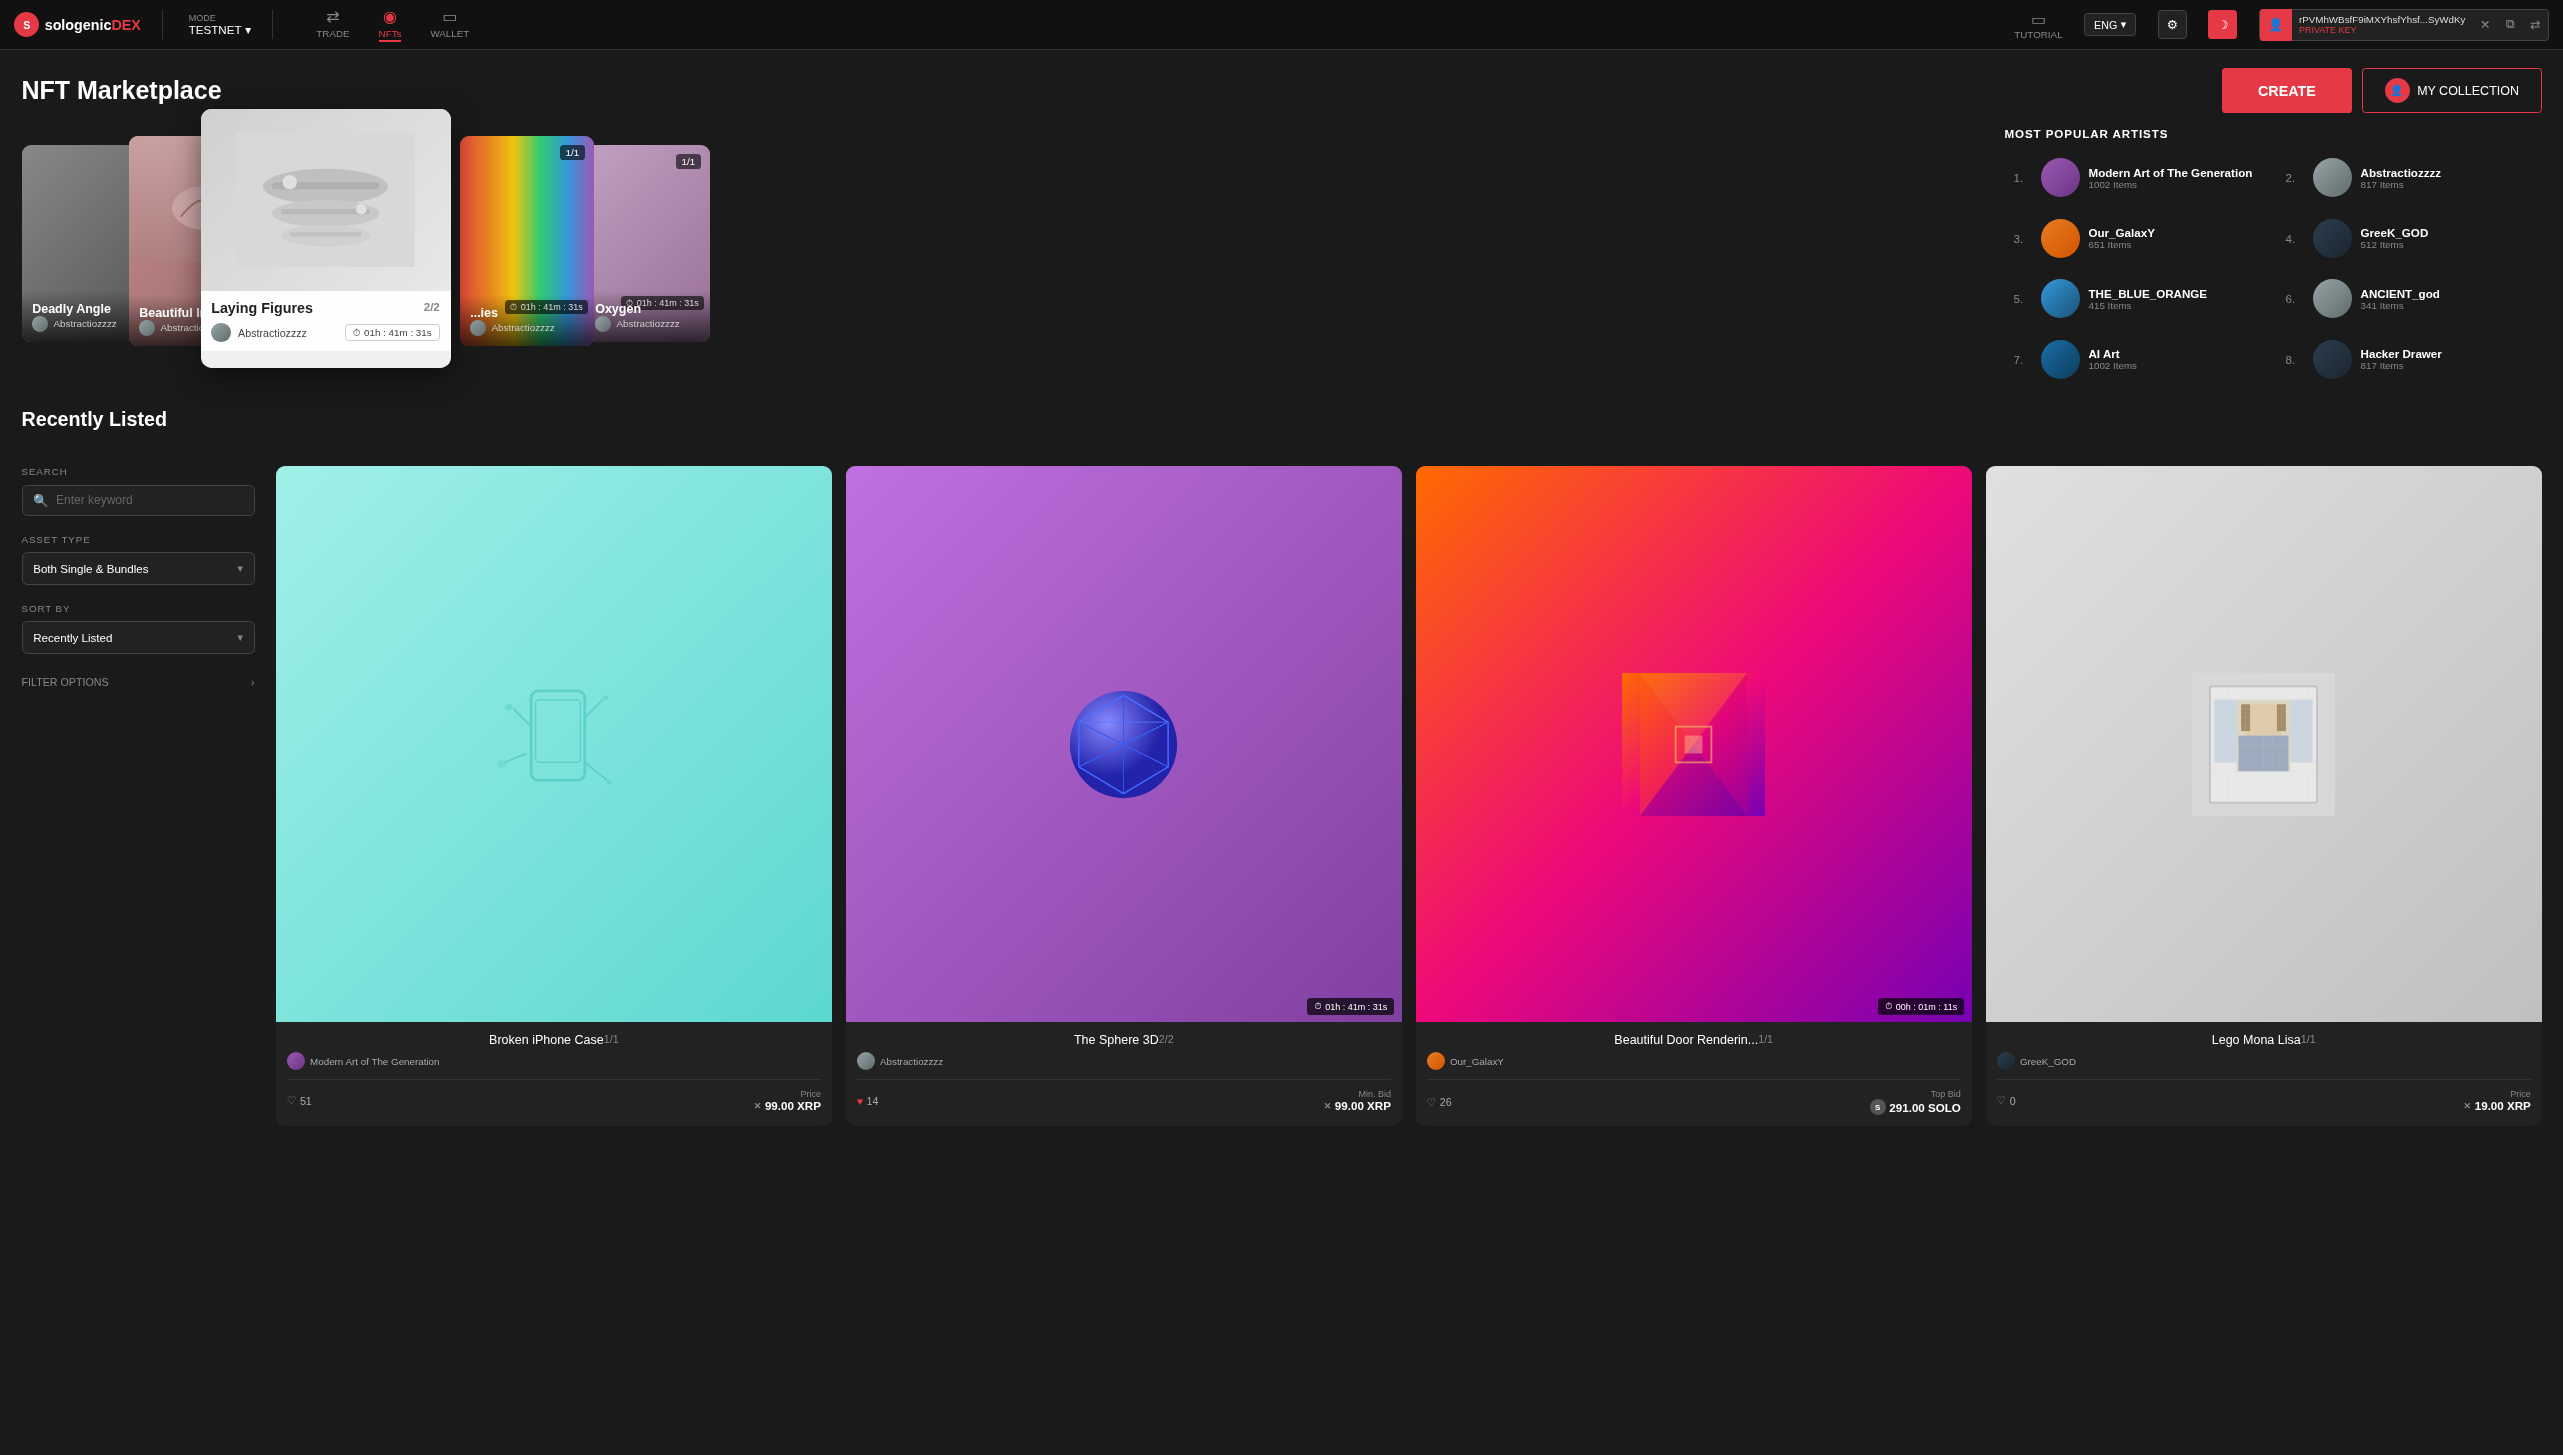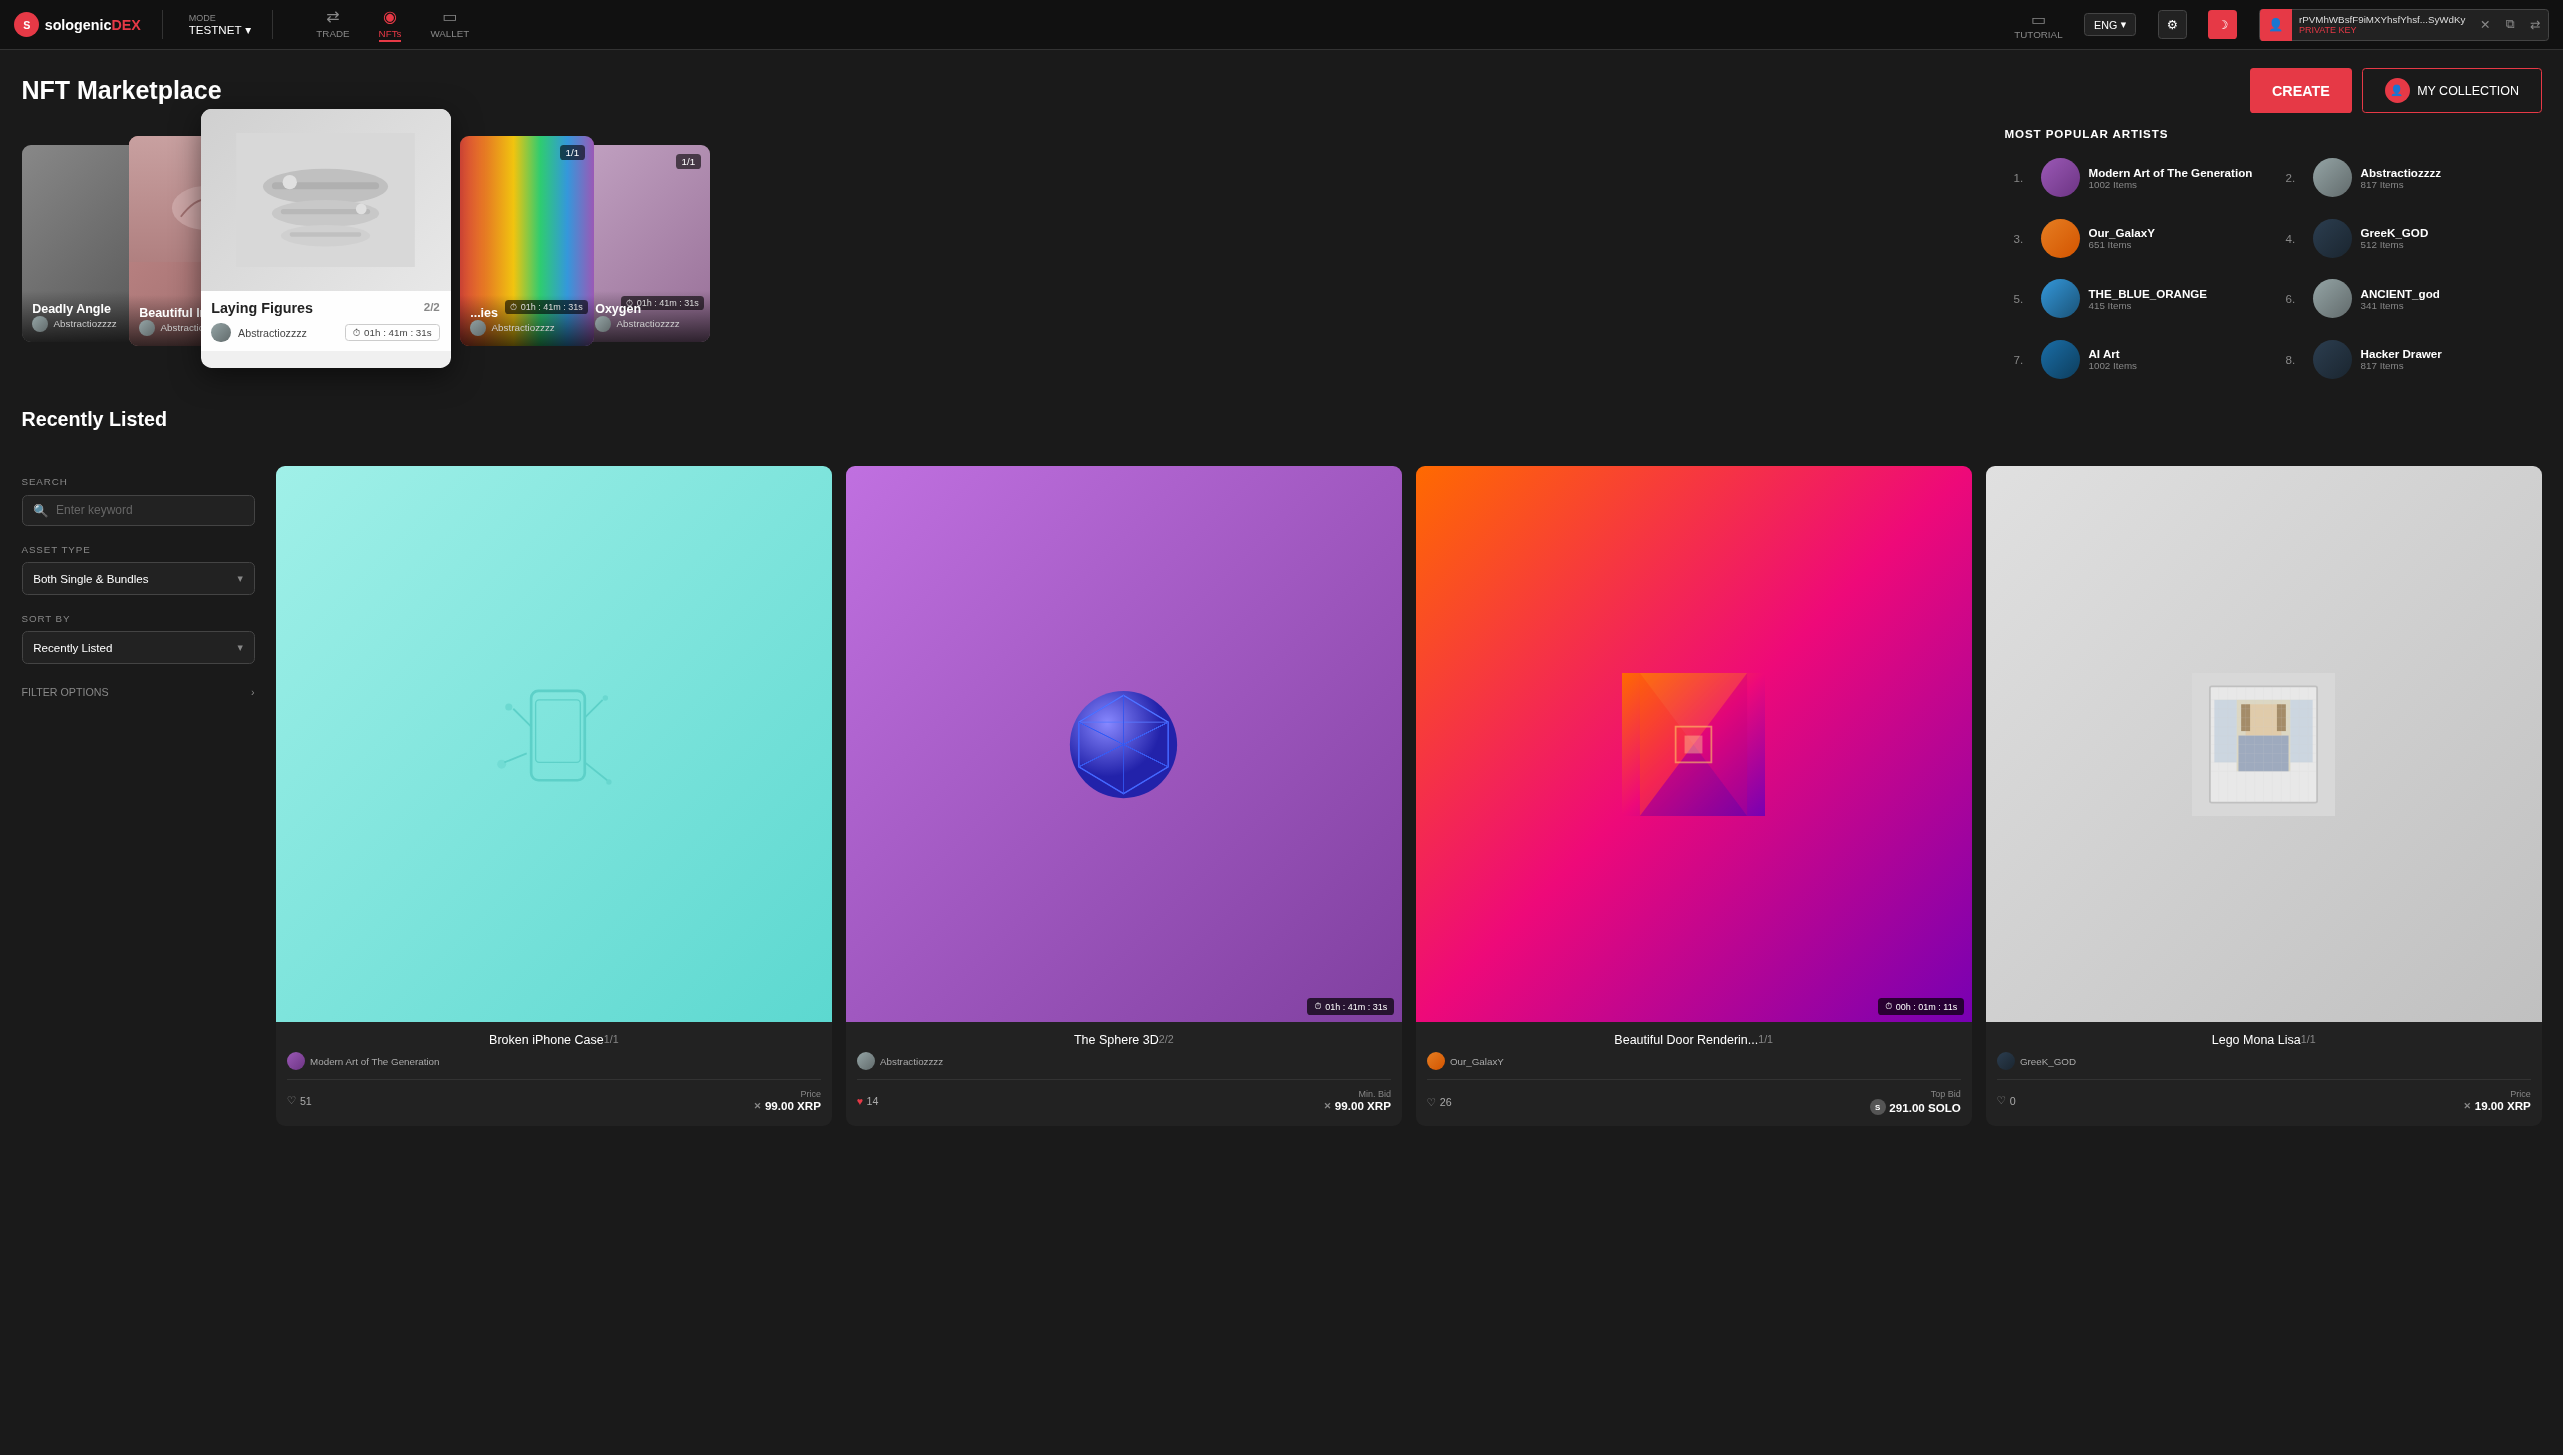--- a/index.html
+++ b/index.html
@@ -91,21 +91,21 @@
 
     
     .page-header {
       display: flex; align-items: center; justify-content: space-between;
       padding: 18px 21.5px 14.3px;
     }
     .page-title { font-size: 25px; font-weight: bold; color: #fff; }
     .header-actions { display: flex; gap: 10.7px; }
     .create-btn {
       background: #e63946; color: #fff; border: none;
-      padding: 9px 22px; border-radius: 3.6px;
+      padding: 9px 36px; border-radius: 3.6px;
       font-size: 14.3px; font-weight: bold; cursor: pointer;
     }
     .my-collection-btn {
       background: #1a1a1a; color: #fff;
       border: 1.8px solid #e63946; border-radius: 3.6px;
       padding: 9px 21.5px; font-size: 12.5px; cursor: pointer;
       display: flex; align-items: center; gap: 7.2px;
     }
     .my-coll-icon {
       width: 25px; height: 25px; border-radius: 50%;
@@ -225,21 +225,21 @@
 
     
     .content-area {
       display: flex;
       gap: 21.5px;
       padding: 21.5px;
     }
     .sidebar-filters {
       width: 233px; flex-shrink: 0;
     }
-    .filter-section { margin-bottom: 18px; margin-top: 10px; }
+    .filter-section { margin-bottom: 18px; }
     .filter-label {
       font-size: 9.8px; color: #888; letter-spacing: 0.9px;
       text-transform: uppercase; margin-bottom: 7.2px;
     }
     .search-input-wrapper {
       display: flex; align-items: center;
       background: #222; border: 0.9px solid #444;
       border-radius: 5.4px; padding: 7.2px 10.7px; gap: 7.2px;
     }
     .search-input {

